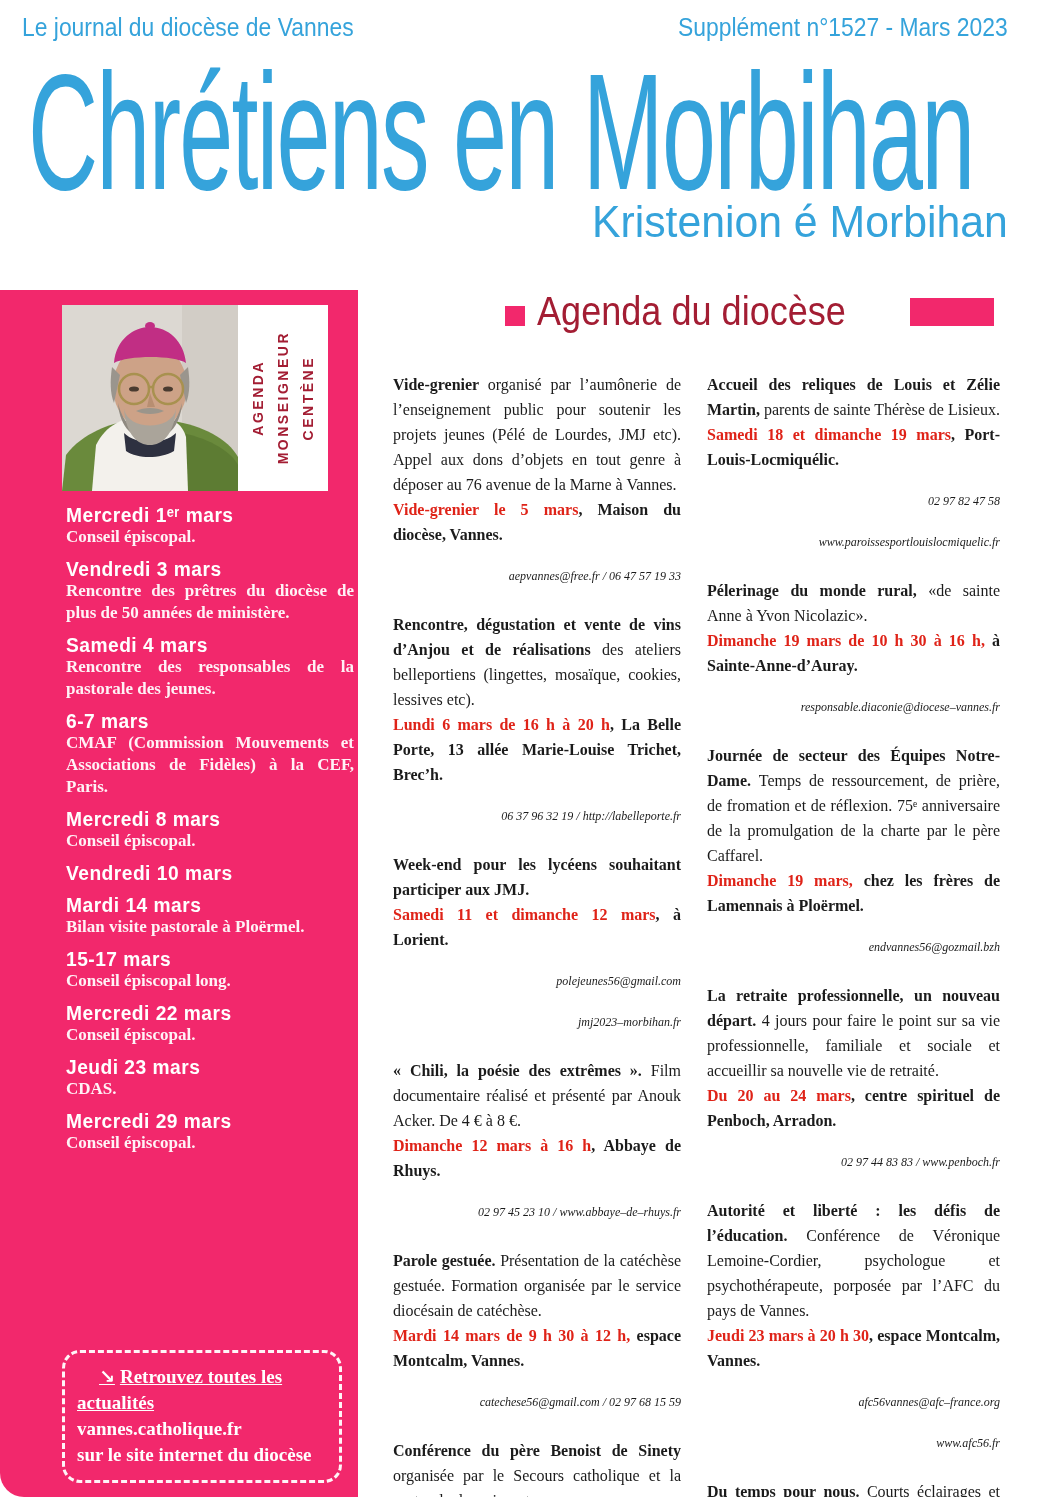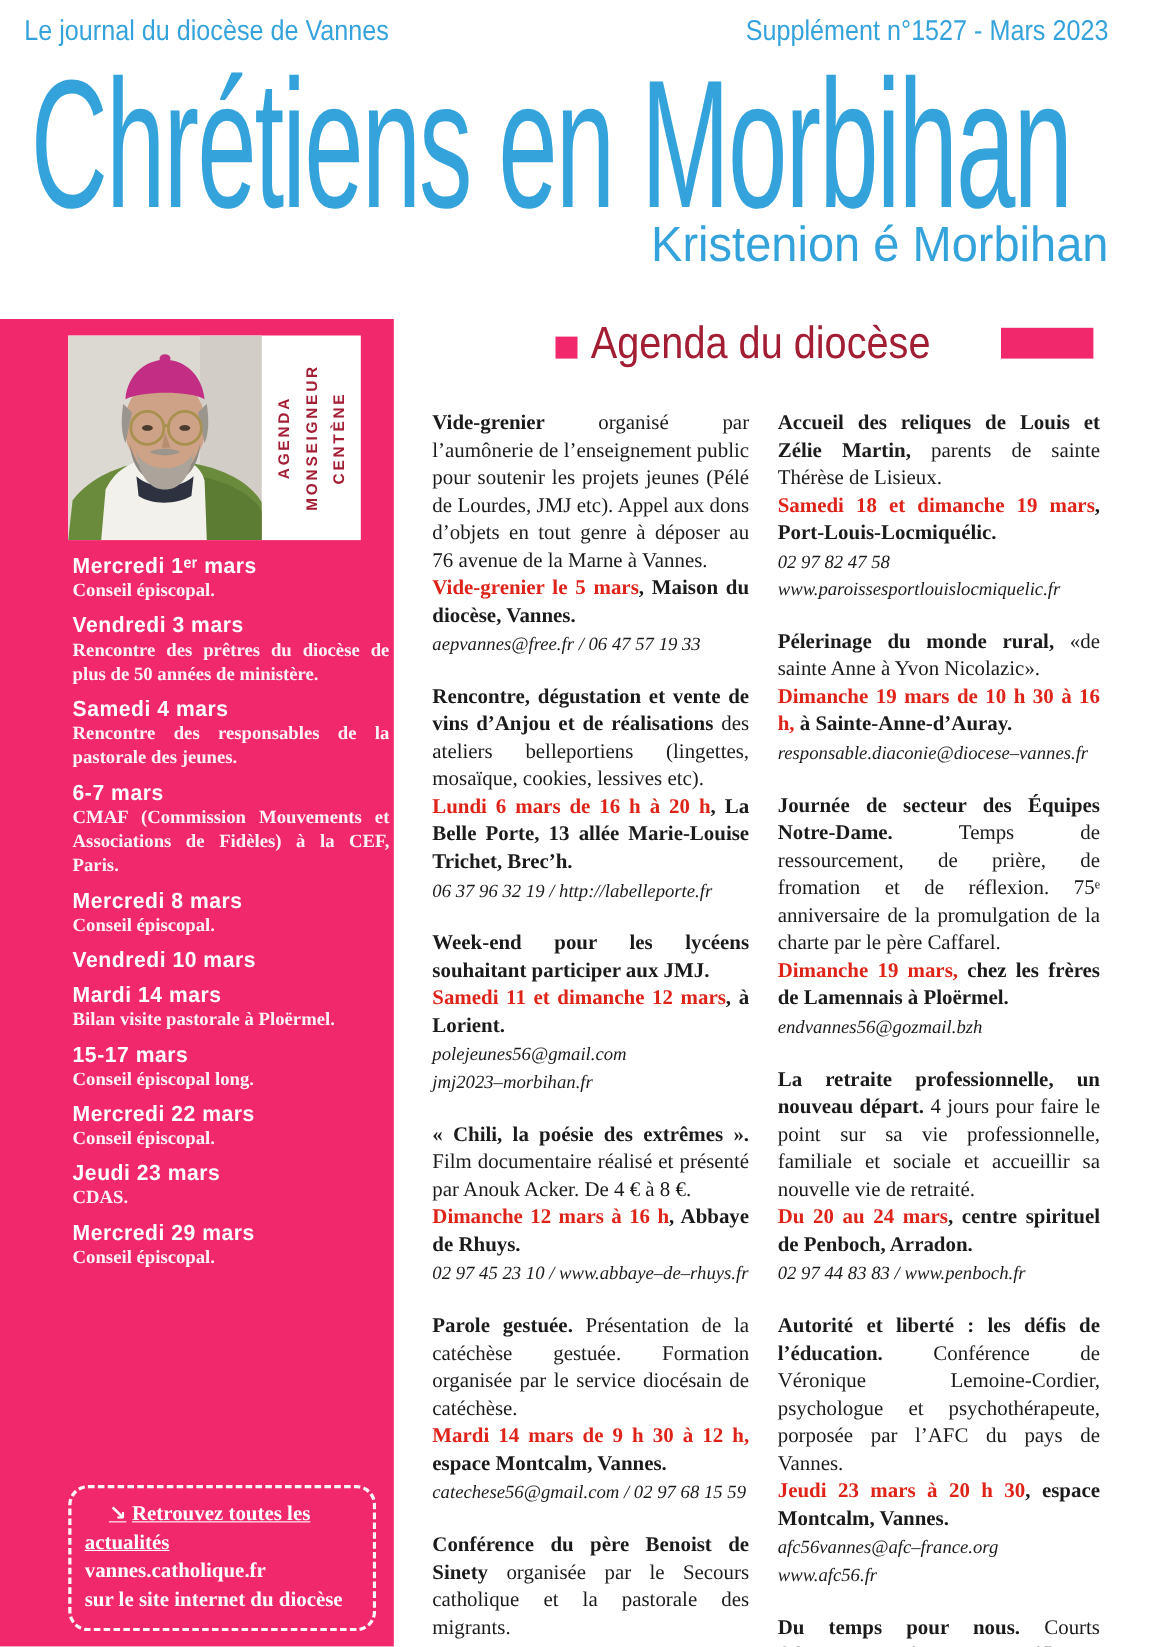--- a/index.html
+++ b/index.html
@@ -5,21 +5,21 @@
   :root{
     --pink:#F2286C;
     --darkred:#A31D33;
     --red:#DF2318;
     --blue:#35A3DB;
     --ink:#1b1b1b;
   }
   html,body{margin:0;padding:0;background:#ffffff;}
   .page{
     position:relative;width:1058px;height:1497px;background:#fff;
-    font-family:"Liberation Serif",serif;color:var(--ink);overflow:hidden;
+    font-family:"Liberation Serif",serif;color:var(--ink);overflow:hidden;border-radius:24px;
   }
   
   .top-left{
     position:absolute;left:22px;top:12px;
     font-family:"Liberation Sans",sans-serif;font-size:26px;color:var(--blue);
     transform:scaleX(.88);transform-origin:left top;white-space:nowrap;
   }
   .top-right{
     position:absolute;right:50px;top:12px;
     font-family:"Liberation Sans",sans-serif;font-size:26px;color:var(--blue);
@@ -69,26 +69,26 @@
     padding:10px 12px 12px 12px;color:#fff;
     font-weight:bold;font-size:19px;line-height:26px;
   }
   .sb-footer .l1{text-indent:22px;text-decoration:underline;}
   .sb-footer .arrow{font-family:"DejaVu Sans",sans-serif;margin-right:5px;}
   
   .col{position:absolute;top:372px;}
   .col-left{left:393px;width:288px;}
   .col-right{left:707px;width:293px;}
   .event{margin-bottom:24px;}
-  .event-text{margin:0;font-size:19px;line-height:25px;text-align:justify;}
+  .event-text{margin:0;font-size:16px;line-height:25px;text-align:justify;}
   .seg-lead{font-weight:bold;}
   .seg-body{font-weight:normal;}
   .seg-red{font-weight:bold;color:var(--red);}
   .seg-loc{font-weight:bold;color:var(--ink);}
-  .contact{font-style:italic;font-size:17px;line-height:23px;text-align:left;margin-top:2px;}
+  .contact{font-style:italic;font-size:12px;line-height:23px;text-align:right;margin-top:18px;}
 </style>
 </head>
 <body>
 
 <div class="page">
 
   <div class="top-left">Le journal du diocèse de Vannes</div>
   <div class="top-right">Supplément n°1527 - Mars 2023</div>
 
   <div class="masthead-title">Chrétiens en Morbihan</div>

